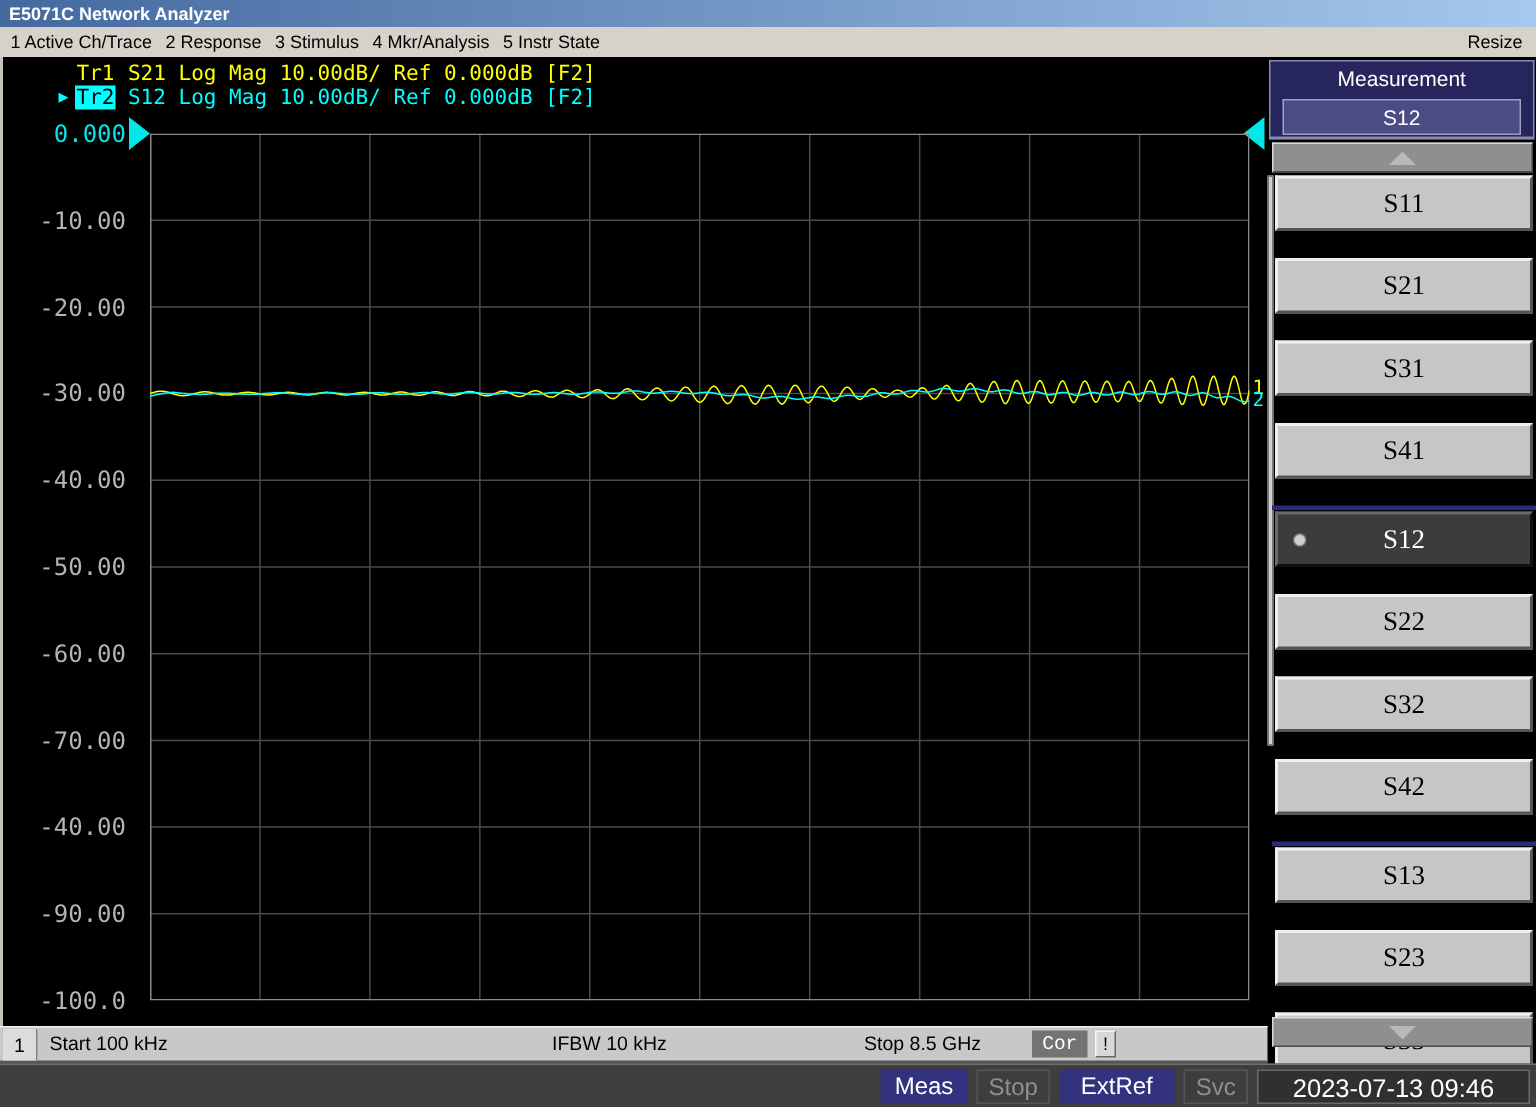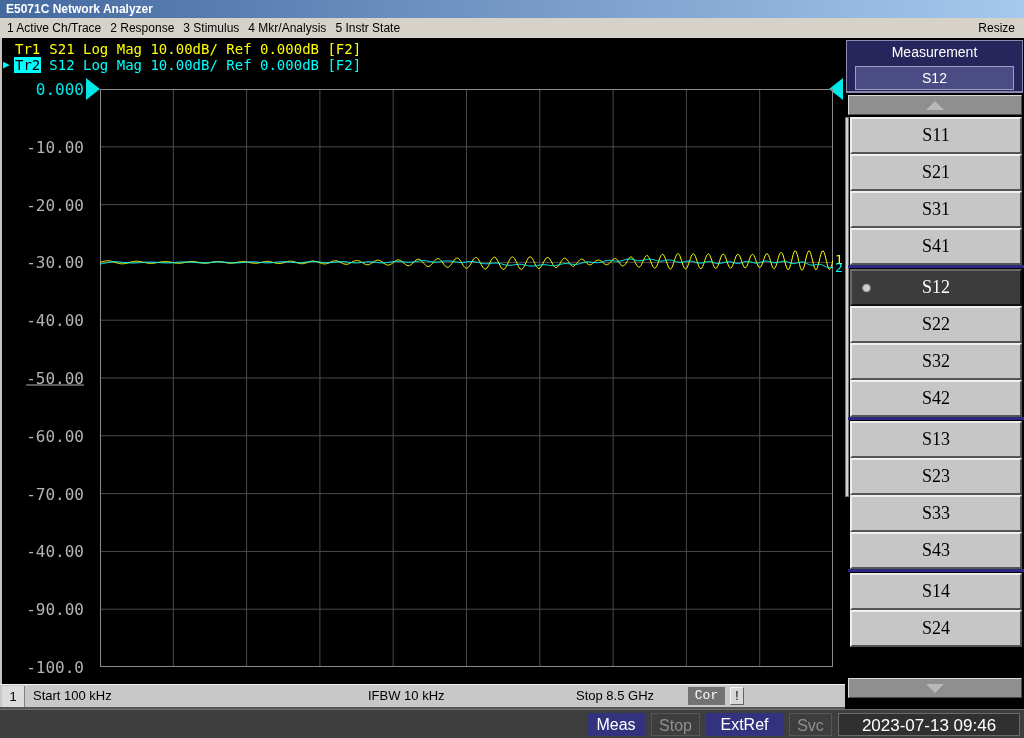--- a/index.html
+++ b/index.html
@@ -17,21 +17,21 @@
     background:#d6d2ca; display:flex; align-items:center; gap:9px;
     padding-left:7px; font-size:12px; color:#000; }
   .menu-item { white-space:nowrap; cursor:default; }
   #menu-resize { margin-left:auto; padding-right:9px; }
 
   
   #screen { position:absolute; left:0; top:38px; width:846px; height:646px; background:#000; border-left:2px solid #c8c4bc; }
 
   
   #trace-status { position:absolute; left:0px; top:3px; font-family:"DejaVu Sans Mono", monospace; font-size:14px; line-height:16px; }
-  .trace-row { display:flex; align-items:center; height:16px; white-space:pre; }
+  .trace-row { display:flex; align-items:center; height:16px; white-space:pre;padding-left:36px; }
   .trace-arrow { width:12px; color:#00ffff; font-size:11px; text-align:left; padding-left:1px; }
   .trace-label { padding:0 1px; }
   .trace-rest { padding-left:8px; }
 
   
   .ytick { position:absolute; right:0; transform:translateY(-50%);
     font-family:"DejaVu Sans Mono", monospace; font-size:16px; color:#b4b4b4; white-space:nowrap; }
 
   
   #graph { position:absolute; left:98px; top:51px; width:733px; height:578px; }
@@ -49,21 +49,21 @@
   #sidebar { position:absolute; left:846px; top:38px; width:178px; height:646px; background:#000; }
   #sb-header { position:absolute; left:0; top:2px; width:177px; height:53px; background:#26265c; border:1px solid #8a8ab0; border-width:1px 1px 2px 1px; }
   #sb-header-title { text-align:center; color:#fff; font-size:14px; margin-top:3px; }
   #sb-selected { position:absolute; left:8px; top:25px; width:159px; height:24px; background:#4c4c84; border:1px solid #9f9fc5; color:#fff; font-size:14px; text-align:center; line-height:22px; }
   .sb-scrollbtn { position:absolute; left:2px; width:174px; height:20px; background:#8f8f8f; border:1px solid; border-color:#d9d9d9 #4a4a4a #4a4a4a #d9d9d9; }
   #sb-up { top:57px; } #sb-down { top:640px; }
   .tri-up { position:absolute; left:50%; top:5px; transform:translateX(-50%); width:0; height:0; border-left:9px solid transparent; border-right:9px solid transparent; border-bottom:9px solid #b8b8b8; }
   .tri-down { position:absolute; left:50%; top:5px; transform:translateX(-50%); width:0; height:0; border-left:9px solid transparent; border-right:9px solid transparent; border-top:9px solid #b8b8b8; }
   #sb-scrollstrip { position:absolute; left:-1px; top:79px; width:4px; height:380px; background:#d0d0d0; border:1px solid #777; }
   #softkeys { position:absolute; left:4px; top:79px; width:172px; }
-  .softkey { position:relative; height:37px; margin-bottom:0; background:#c6c6c6;
+  .softkey { position:relative; height:37px; margin-bottom:18px; background:#c6c6c6;
     border:2px solid; border-color:#efefef #555 #555 #efefef;
     font-family:"Liberation Serif", serif; font-size:18px; color:#000;
     text-align:center; line-height:33px; cursor:default; }
   .softkey.selected { background:#3c3c3c; color:#fff; border-color:#6a6a6a #111 #111 #6a6a6a; }
   .softkey .radio-dot { position:absolute; left:10px; top:50%; transform:translateY(-50%);
     width:9px; height:9px; border-radius:50%; background:#cfcfcf; border:1px solid #808080; }
   .softkey-sep { height:3px; background:#2a2a80; margin:0 -2px 1px -2px; }
 
   
   #channelbar { position:absolute; left:0; top:684px; width:845px; height:25px;
@@ -109,21 +109,21 @@
     <div id="trace-status">
         <div class="trace-row"><span class="trace-arrow"></span><span class="trace-label" style="color: rgb(255, 255, 0);">Tr1</span><span class="trace-rest" style="color: rgb(255, 255, 0);">S21 Log Mag 10.00dB/ Ref 0.000dB [F2]</span></div>
         <div class="trace-row"><span class="trace-arrow">▶</span><span class="trace-label" style="background: rgb(0, 255, 255); color: rgb(0, 0, 0);">Tr2</span><span class="trace-rest" style="color: rgb(0, 255, 255);">S12 Log Mag 10.00dB/ Ref 0.000dB [F2]</span></div>
       </div>
     <div id="yticks">
         <div class="ytick" style="right: 762px; top: 51px; color: rgb(0, 232, 232);">0.000</div>
         <div class="ytick" style="right: 762px; top: 108.8px; color: rgb(180, 180, 180);">-10.00</div>
         <div class="ytick" style="right: 762px; top: 166.6px; color: rgb(180, 180, 180);">-20.00</div>
         <div class="ytick" style="right: 762px; top: 224.4px; color: rgb(180, 180, 180);">-30.00</div>
         <div class="ytick" style="right: 762px; top: 282.2px; color: rgb(180, 180, 180);">-40.00</div>
-        <div class="ytick" style="right: 762px; top: 340px; color: rgb(180, 180, 180); text-decoration: underline;">-50.00</div>
+        <div class="ytick" style="right: 762px; top: 340px; color: rgb(180, 180, 180);">-50.00</div>
         <div class="ytick" style="right: 762px; top: 397.8px; color: rgb(180, 180, 180); margin-left: 12px;">-60.00</div>
         <div class="ytick" style="right: 762px; top: 455.6px; color: rgb(180, 180, 180);">-70.00</div>
         <div class="ytick" style="right: 762px; top: 513.4px; color: rgb(180, 180, 180);">-40.00</div>
         <div class="ytick" style="right: 762px; top: 571.2px; color: rgb(180, 180, 180);">-90.00</div>
         <div class="ytick" style="right: 762px; top: 629px; color: rgb(180, 180, 180);">-100.0</div>
       </div>
     <div class="ref-tri-left"></div>
     <div class="ref-tri-right"></div>
     <div id="graph">
         <svg width="733" height="578" viewBox="0 0 733 578">

